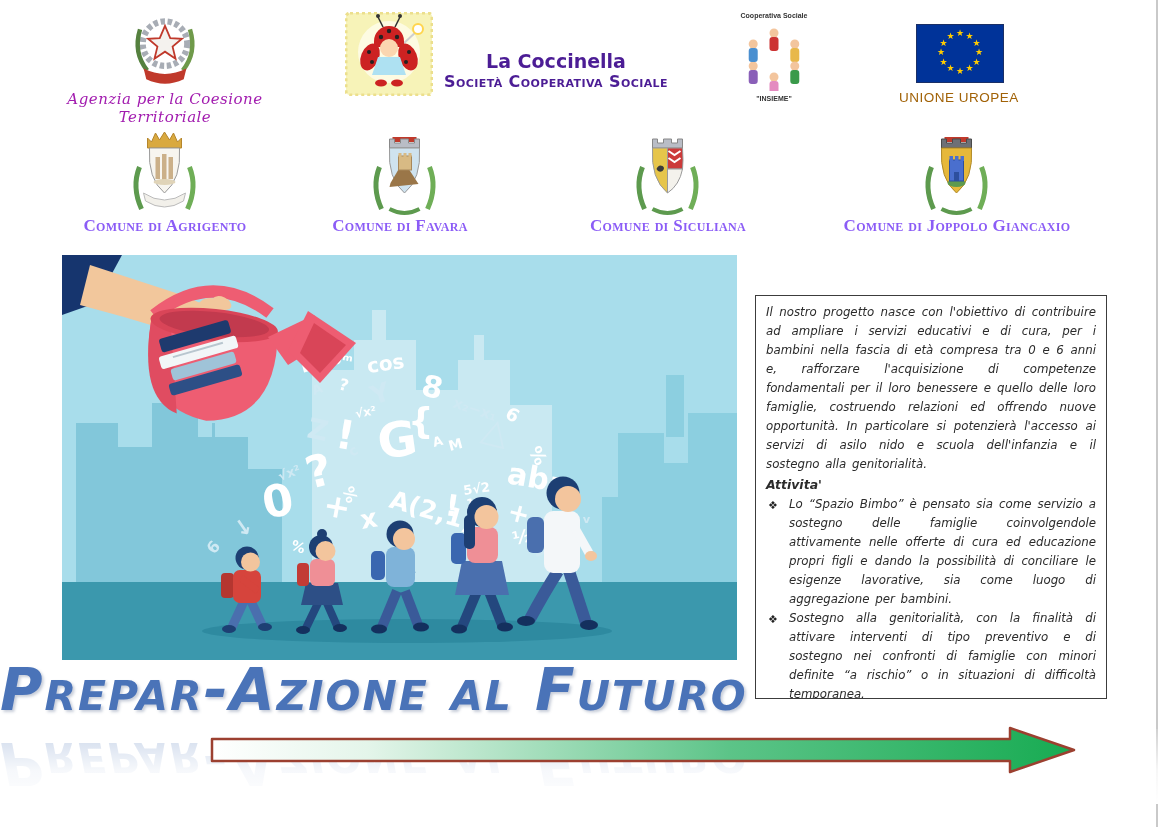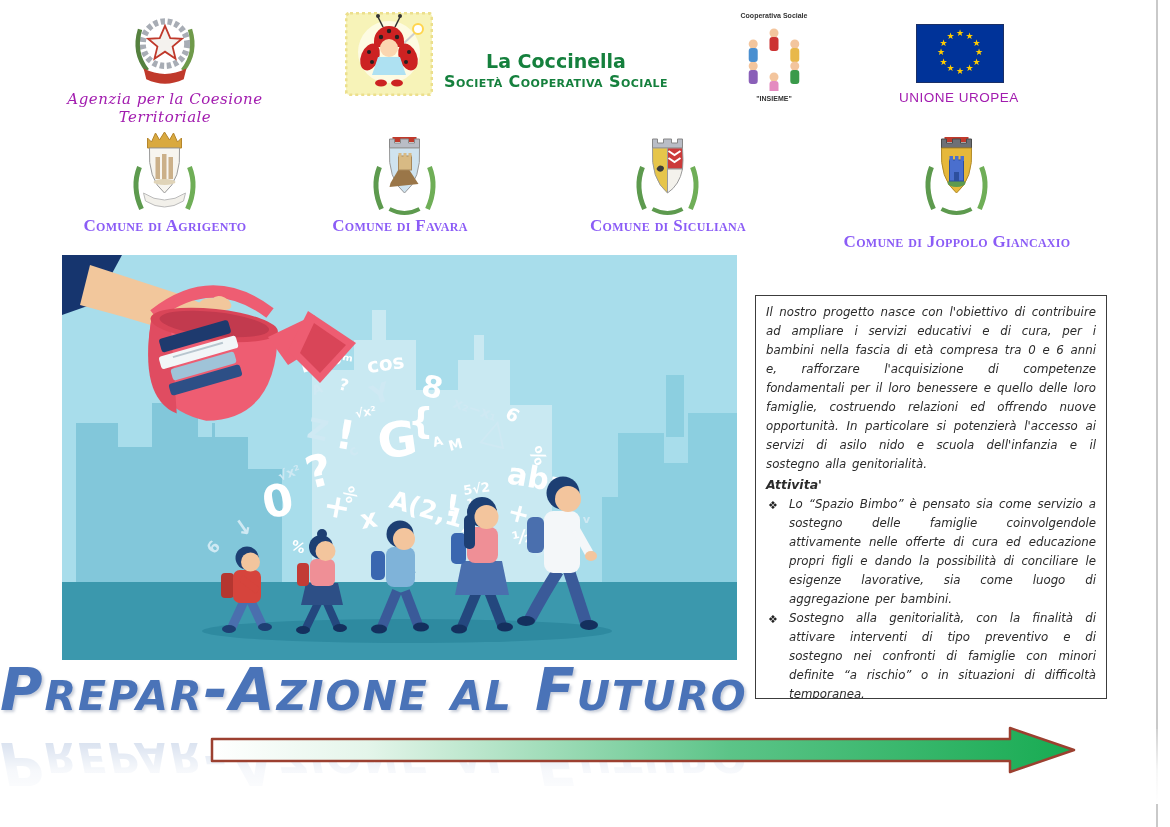--- a/index.html
+++ b/index.html
@@ -3,37 +3,37 @@
 <meta charset="utf-8">
 <style>
   html,body{margin:0;padding:0;background:#ffffff;}
   .page{position:relative;width:1170px;height:827px;background:#ffffff;overflow:hidden;
         font-family:"Liberation Sans",sans-serif;color:#222;}
   .abs{position:absolute;}
 
   
   .agency-label{left:20px;top:90px;width:290px;text-align:center;
     font-family:"DejaVu Serif",serif;font-style:italic;font-size:15px;color:#a21caf;letter-spacing:.5px;}
-  .cocc-text{left:428px;top:50px;width:256px;text-align:center;color:#15803d;
+  .cocc-text{left:428px;top:50px;width:256px;text-align:center;color:#4c1d95;
     font-family:"DejaVu Sans",sans-serif;font-weight:bold;}
   .cocc-name{font-size:19px;}
   .cocc-sub{font-size:16px;font-variant:small-caps;letter-spacing:.4px;}
   .insieme-wrap{left:726px;top:12px;width:96px;text-align:center;}
   .insieme-top,.insieme-bottom{font-size:7px;font-weight:bold;color:#333;}
   .eu-flag{left:916px;top:24px;width:86px;height:57px;background:#003399;border:1px solid #1a2f66;}
   .eu-star{position:absolute;color:#ffcc00;font-size:9px;line-height:9px;}
-  .eu-label{left:878px;top:90px;width:162px;text-align:center;font-size:13.5px;color:#a21caf;letter-spacing:.5px;}
+  .eu-label{left:878px;top:90px;width:162px;text-align:center;font-size:13.5px;color:#a16207;letter-spacing:.5px;}
 
   
   .comune-label{font-family:"Liberation Serif",serif;font-weight:bold;font-variant:small-caps;
     font-size:17px;letter-spacing:.3px;text-align:center;color:#8b5cf6;top:216px;}
   .lbl-agrigento{left:50px;width:230px;}
   .lbl-favara{left:300px;width:200px;}
   .lbl-siculiana{left:566px;width:204px;}
-  .lbl-joppolo{left:830px;width:254px;margin-top:16px;}
+  .lbl-joppolo{left:830px;width:254px;}
 
   
   .illu{left:62px;top:255px;width:675px;height:405px;}
 
   
   .pbox{left:755px;top:252px;width:352px;height:404px;border:1.5px solid #3c3c3c;
     box-sizing:border-box;padding:7px 10px 0 10px;overflow:hidden;background:#fff;
     font-family:"DejaVu Sans",sans-serif;font-style:italic;font-size:11.8px;
     line-height:19px;text-align:justify;color:#2b2b2b;word-spacing:2px;margin-top:43px;}
   .pbox p{margin:0;}

